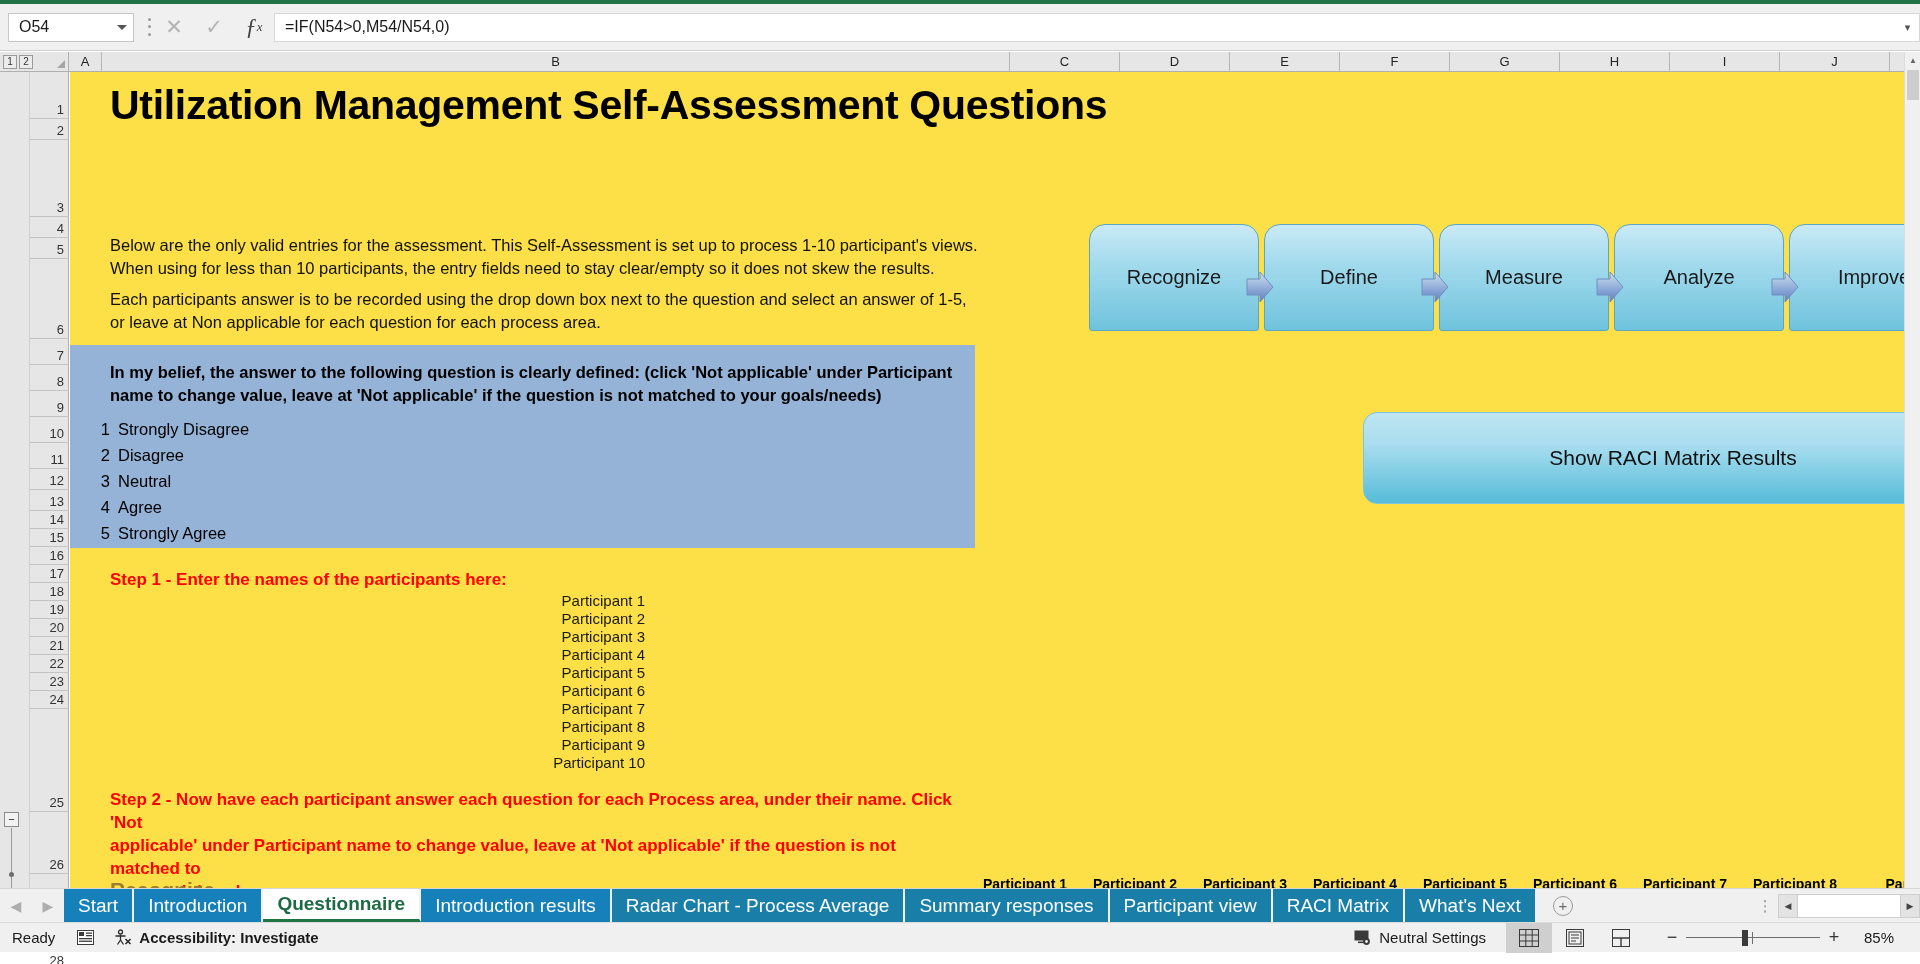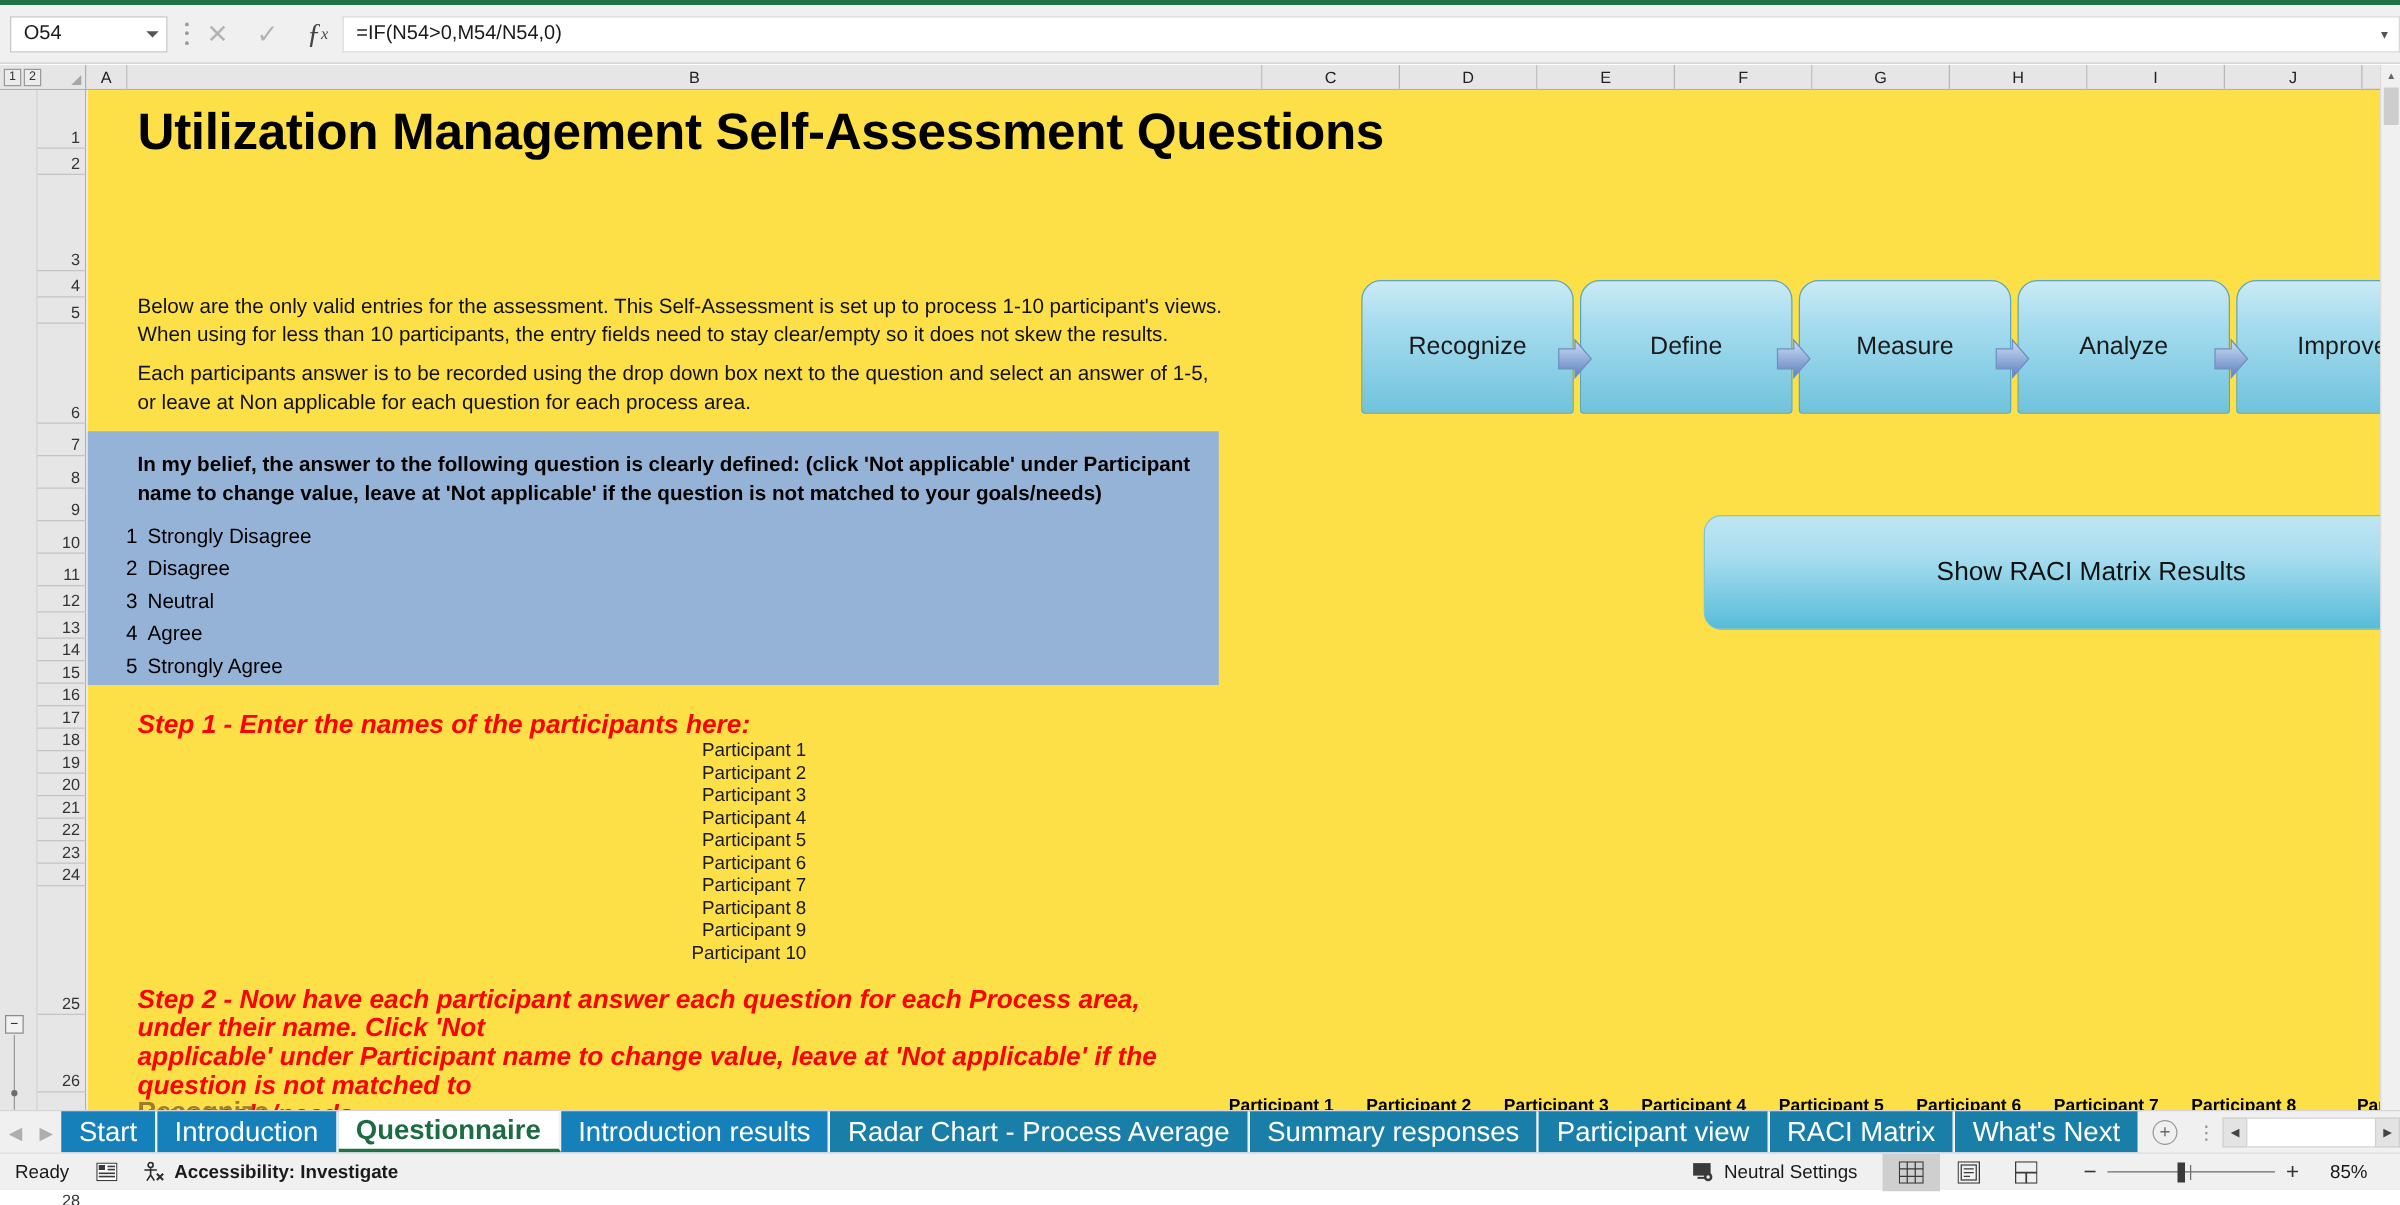--- a/index.html
+++ b/index.html
@@ -145,21 +145,21 @@
   }
   .likert-item {
     position: absolute; font-size: 16.5px; color: #000;
   }
   .likert-item .num { position: absolute; left: 0; width: 22px; text-align: right; }
   .likert-item .lbl { position: absolute; left: 30px; white-space: nowrap; }
 
   
   .step-red {
     position: absolute; left: 40px;
-    font-size: 21px; font-weight: bold; color: #ff0000; line-height: 23px; font-style: italic;
+    font-size: 17px; font-weight: bold; color: #ff0000; line-height: 23px;
   }
   .step1 { top: 496px; }
   .step2 { top: 716px; width: 860px; }
 
   .participant-list {
     position: absolute; left: 430px; top: 520px; width: 145px;
     text-align: right; font-size: 15px; color: #1a1a1a; line-height: 18px;
   }
   .participant-list div { height: 18px; }
 
@@ -228,21 +228,21 @@
     display: flex; align-items: stretch;
   }
   .tab-nav {
     width: 64px; display: flex; align-items: center; justify-content: space-around;
     color: #aeaeae; font-size: 14px;
   }
   .tabs { display: flex; align-items: stretch; }
   .tab {
     background: #1580b9; color: #ffffff;
     padding: 0 14px; display: flex; align-items: center;
-    font-size: 22px; white-space: nowrap;
+    font-size: 19px; white-space: nowrap;
     border-right: 2px solid #f0f0f0;
   }
   .tab.alt { background: #1a7fa8; }
   .tab.active {
     background: #ffffff; color: #1d6b42; font-weight: bold;
     border-bottom: 3px solid #217346;
   }
   .tab-add {
     width: 52px; display: flex; align-items: center; justify-content: center;
   }

